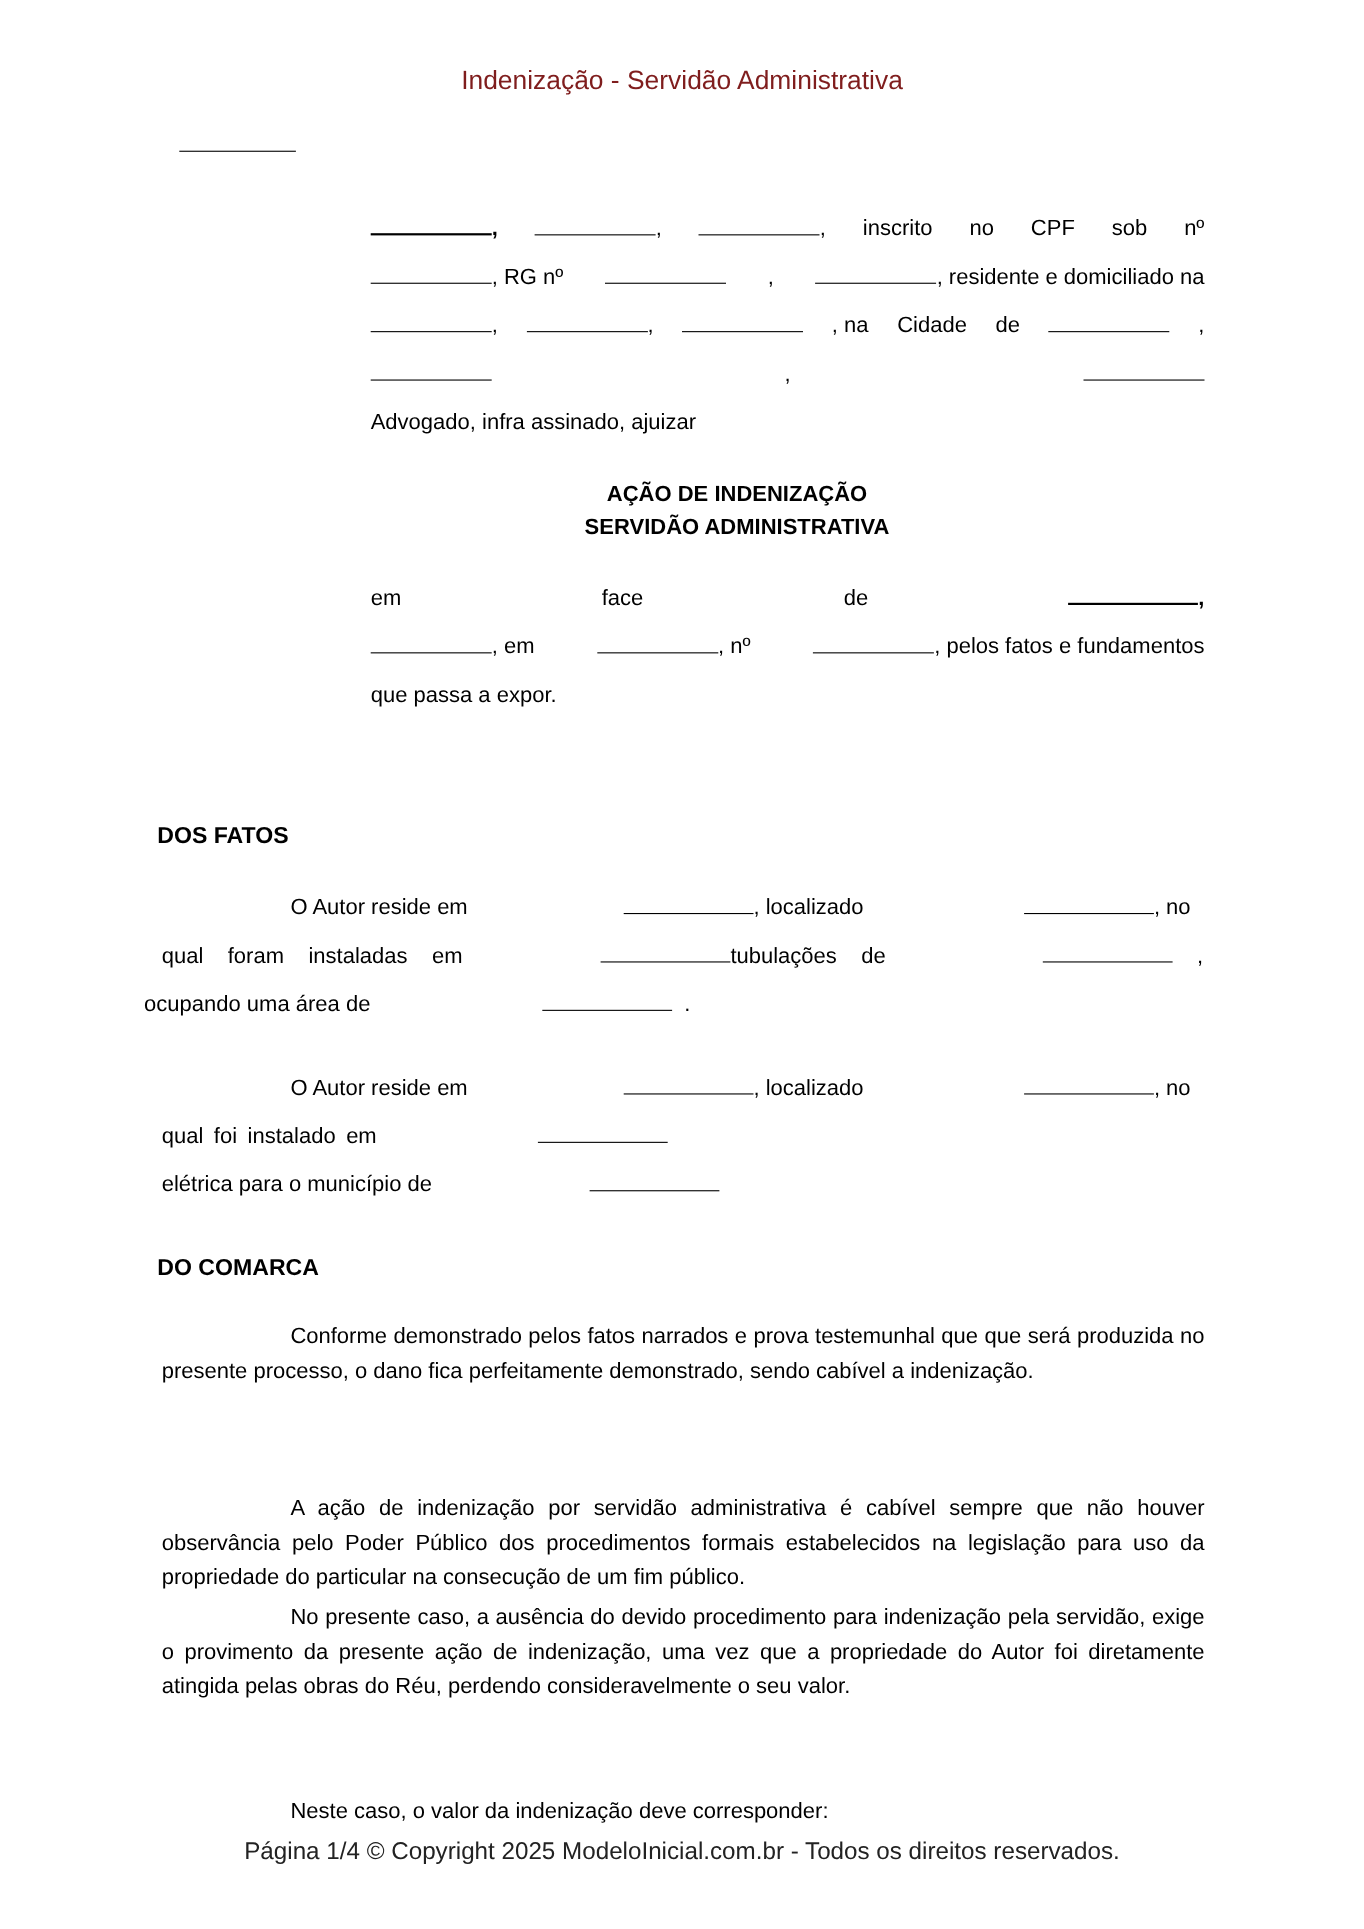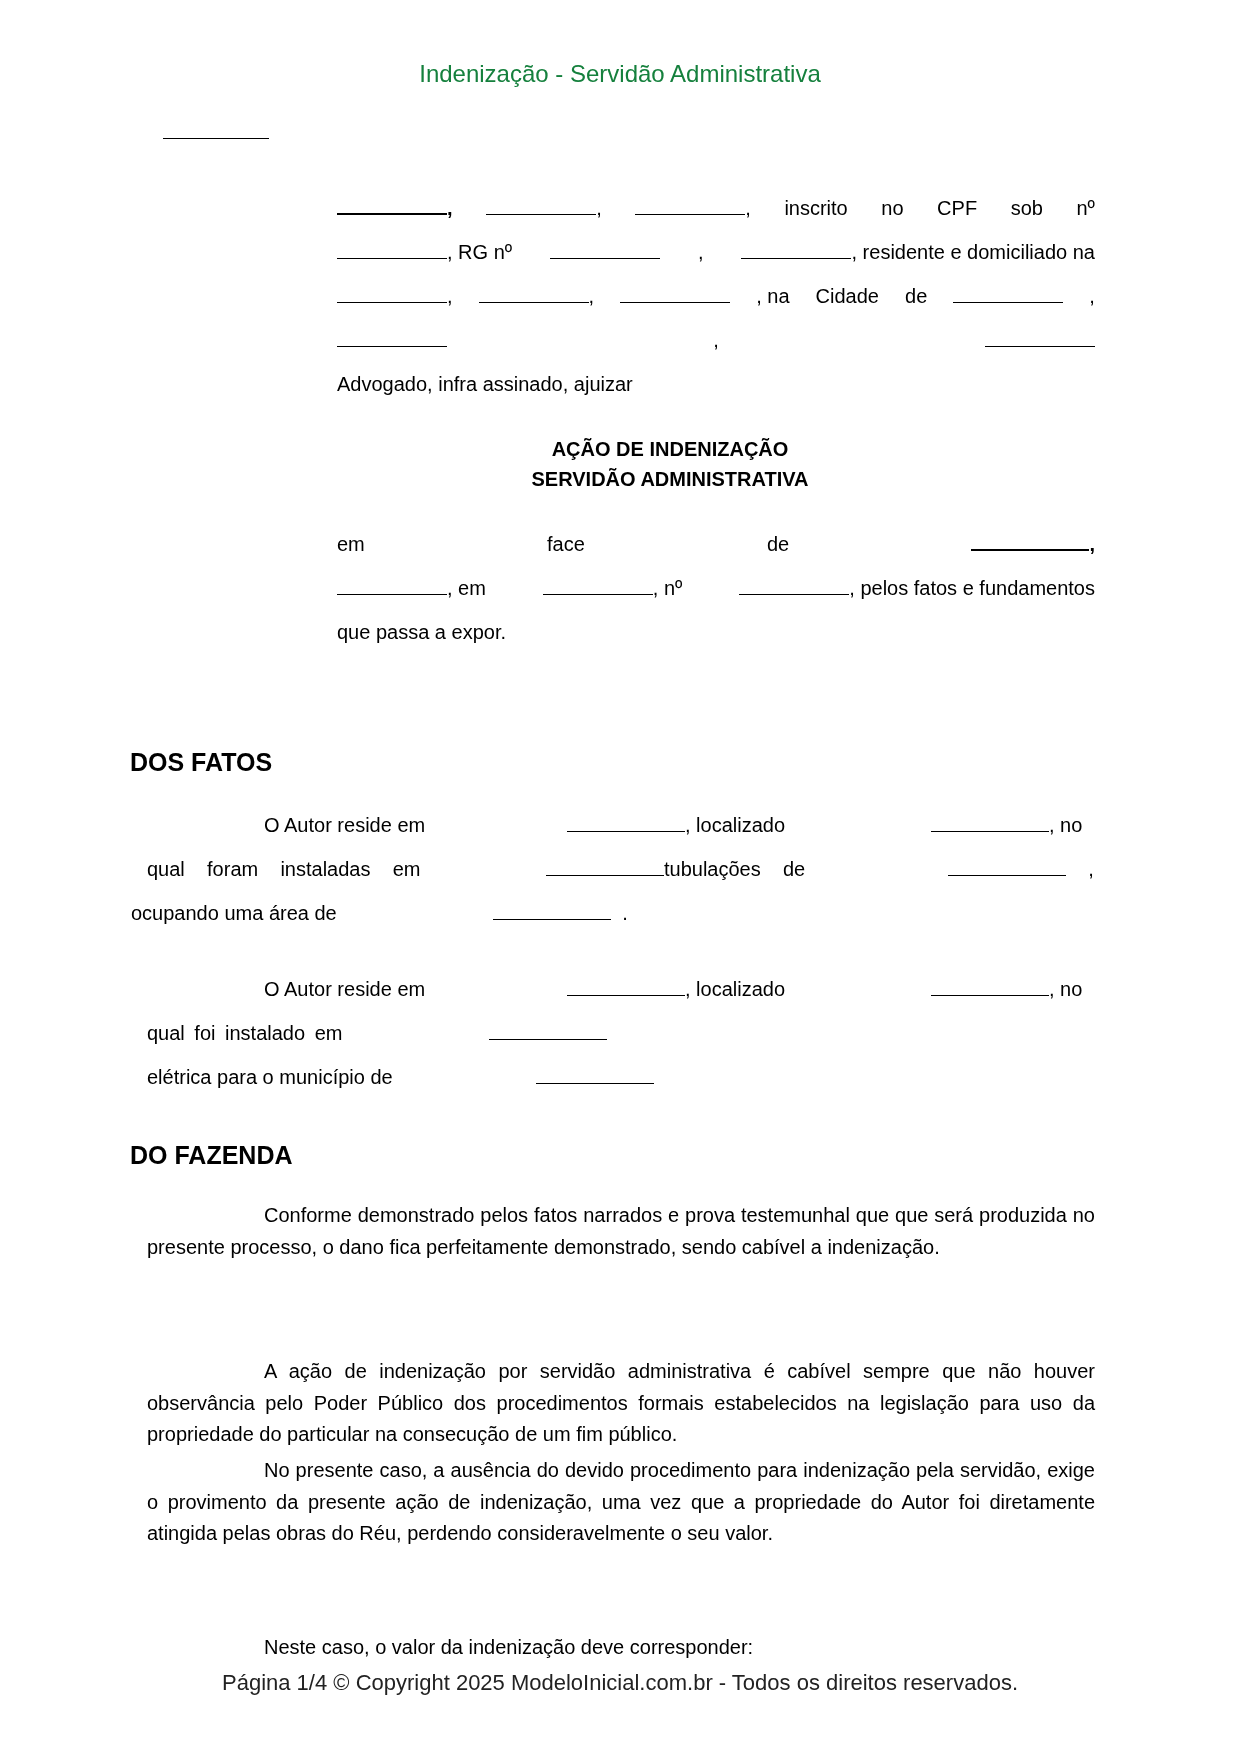--- a/index.html
+++ b/index.html
@@ -1,28 +1,28 @@
 <!DOCTYPE html>
 <html><head>
 <meta charset="utf-8">
 <style>
   html, body { margin: 0; padding: 0; background: #ffffff; }
   body {
     width: 1240px; height: 1754px; position: relative; overflow: hidden;
     font-family: "Liberation Sans", sans-serif; color: #000; font-size: 20px;
   }
   .abs { position: absolute; white-space: nowrap; }
-  .header-title { left: 0; width: 1240px; text-align: center; top: 60px; font-size: 24px; color: #15803d; }
+  .header-title { left: 0; width: 1240px; text-align: center; top: 60px; font-size: 24px; color: #7f1d1d; }
   .addressee { left: 147px; top: 121px; font-size: 20px; }
   .blank { display: inline-block; border-bottom: 1px solid #000; height: 1px; vertical-align: baseline; width: 118px; }
   .blank.bold { border-bottom: 2px solid #000; }
   .comma-bold { font-weight: bold; }
   .line { position: absolute; left: 337px; width: 758px; display: flex; justify-content: space-between; align-items: baseline; font-size: 20px; }
   .centered-bold { left: 0; width: 1340px; text-align: center; font-weight: bold; font-size: 20px; }
-  .section-heading { left: 130px; font-weight: bold; font-size: 25px; text-align: center; }
+  .section-heading { left: 143px; font-weight: bold; font-size: 21px; text-align: center; }
   .para { position: absolute; left: 147px; width: 948px; font-size: 20px; line-height: 31.5px; text-align: justify; text-indent: 117px; }
   .footer { left: 0; width: 1240px; text-align: center; top: 1670px; font-size: 22px; color: #222; }
 </style>
 </head>
 <body>
 
 <div class="abs header-title">Indenização - Servidão Administrativa</div>
 
 <div class="abs addressee">
   <span class="blank" style="margin-left:16px;width:106px"></span>
@@ -108,20 +108,20 @@
 <div class="abs" style="top:978px;left:264px">O Autor reside em</div>
 <div class="abs" style="top:978px;left:567px"><span class="blank" style="width:118px"></span><span>, localizado</span></div>
 <div class="abs" style="top:978px;left:931px"><span class="blank" style="width:118px"></span><span>, no</span></div>
 
 <div class="abs" style="top:1022px;left:147px;word-spacing:4px">qual  foi  instalado  em</div>
 <div class="abs" style="top:1022px;left:489px;word-spacing:3px"><span class="blank" style="width:118px;margin-right:2px"></span></div>
 
 <div class="abs" style="top:1066px;left:147px">elétrica para o município de</div>
 <div class="abs" style="top:1066px;left:536px"><span class="blank" style="width:118px"></span></div>
 
-<div class="abs section-heading" style="top:1141px">DO FAZENDA</div>
+<div class="abs section-heading" style="top:1141px">DO COMARCA</div>
 
 <div class="para" style="top:1200px">Conforme demonstrado pelos fatos narrados e prova testemunhal que que será produzida no presente processo, o dano fica perfeitamente demonstrado, sendo cabível a indenização.</div>
 <div class="para" style="top:1356px">A ação de indenização por servidão administrativa é cabível sempre que não houver observância pelo Poder Público dos procedimentos formais estabelecidos na legislação para uso da propriedade do particular na consecução de um fim público.</div>
 <div class="para" style="top:1455px">No presente caso, a ausência do devido procedimento para indenização pela servidão, exige o provimento da presente ação de indenização, uma vez que a propriedade do Autor foi diretamente atingida pelas obras do Réu, perdendo consideravelmente o seu valor.</div>
 <div class="para" style="top:1632px">Neste caso, o valor da indenização deve corresponder:</div>
 
 <div class="abs footer">Página 1/4 © Copyright 2025 ModeloInicial.com.br - Todos os direitos reservados.</div>
 
 </body></html>

